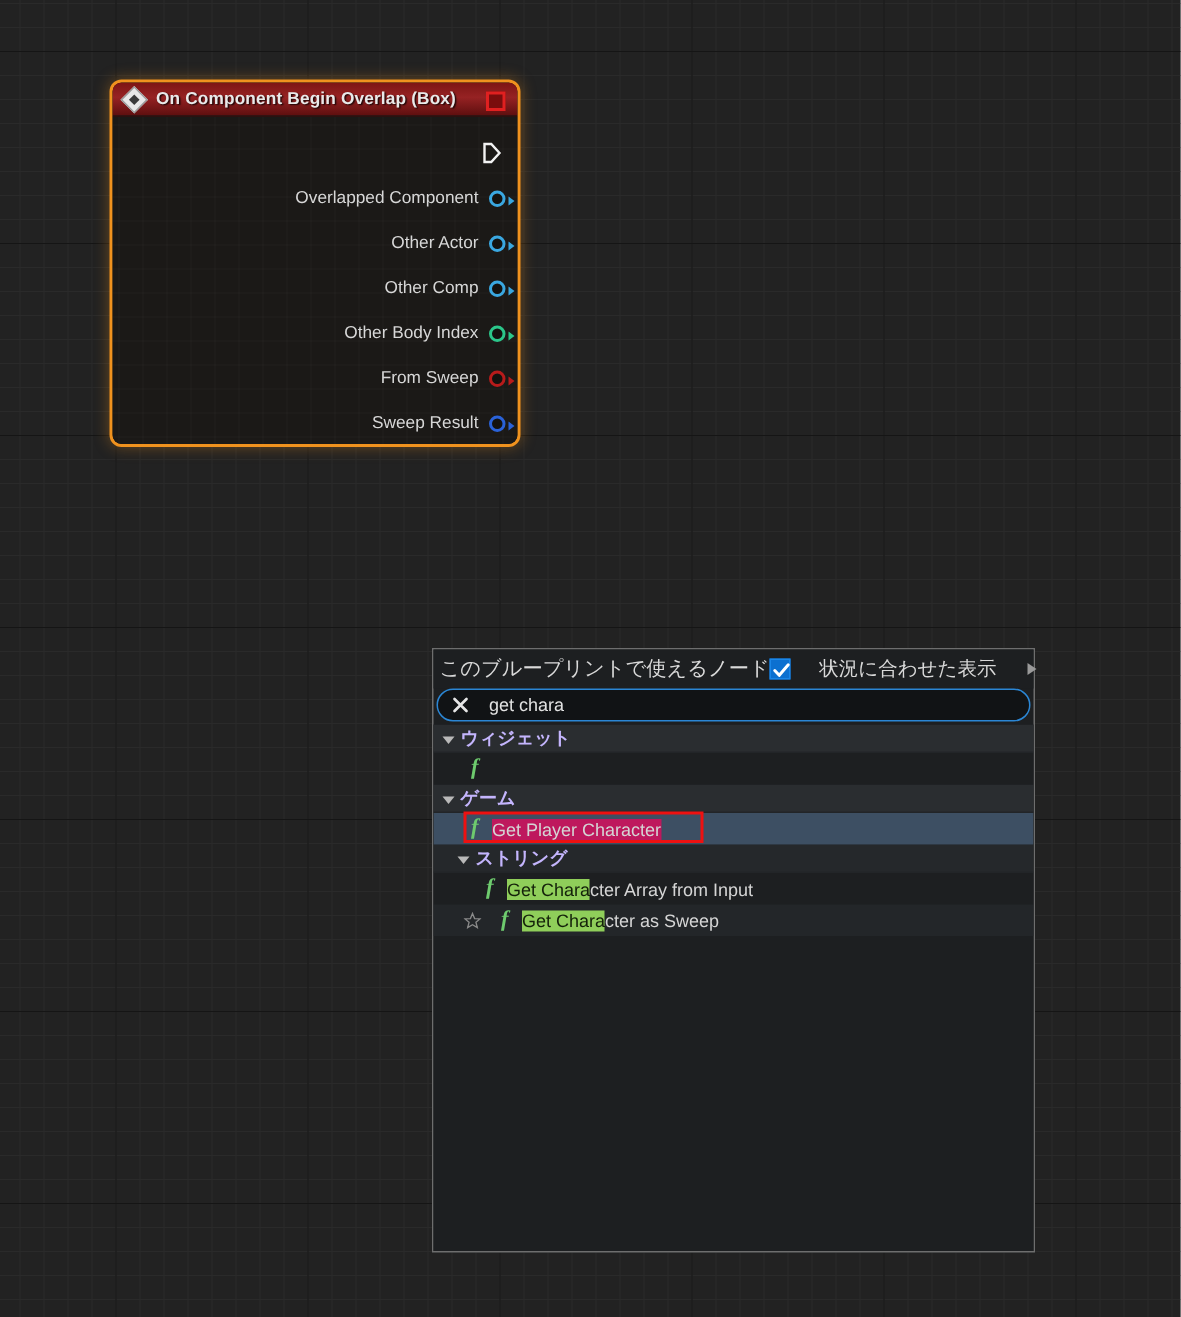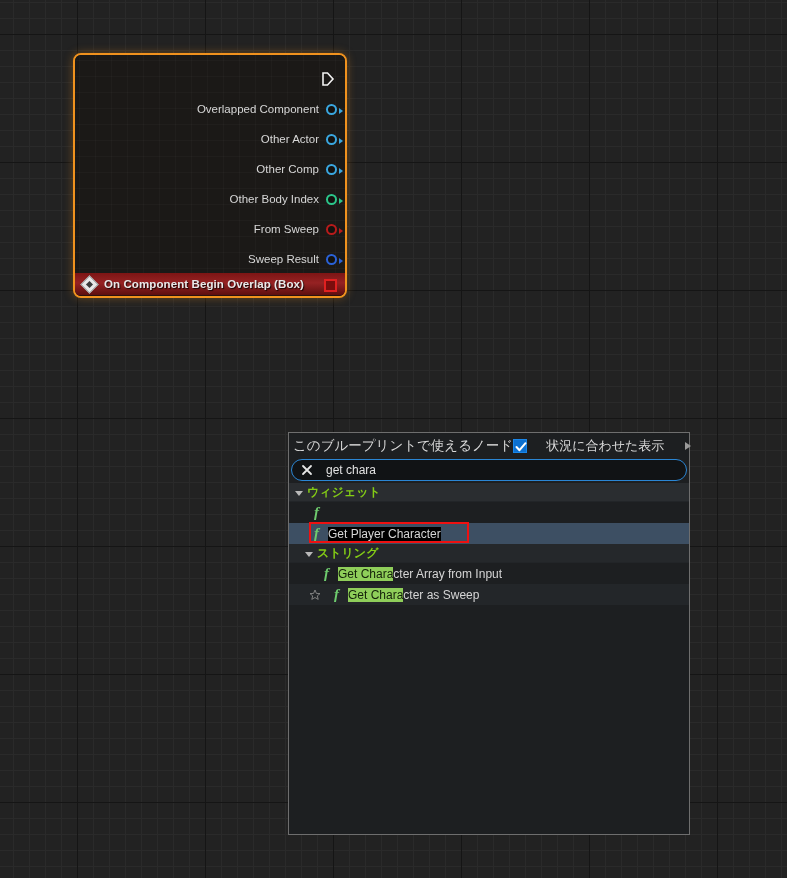--- a/index.html
+++ b/index.html
@@ -191,21 +191,21 @@
   #result-list {
     flex: 1 1 auto;
     overflow: hidden;
     background: #1d1f21;
   }
   .cat-row {
     height: 19px;
     display: flex; align-items: center;
     background: #2a2d30;
     border-bottom: 1px solid #222528;
-    color: #84cc16;
+    color: #c4b5fd;
     font-size: 12px;
     font-weight: bold;
     text-align: center;
   }
   .cat-row.sub { background: #25282b; }
   .tri {
     width: 0; height: 0;
     border-top: 5px solid #b9b9b9;
     border-left: 4px solid transparent;
     border-right: 4px solid transparent;
@@ -253,29 +253,35 @@
     color: #14210a;
   }
   .sel-outline {
     position: absolute;
     left: 20px; top: -1px;
     width: 160px; height: 21px;
     border: 2px solid #ee1111;
     pointer-events: none;
   }
   .sel-label-bg {
-    background: #000000;
+    background: #be185d;
   }
 </style>
 <style>.pd0::after{border-left-color:#3aa7e0;}</style><style>.pd1::after{border-left-color:#3aa7e0;}</style><style>.pd2::after{border-left-color:#3aa7e0;}</style><style>.pd3::after{border-left-color:#2bc68a;}</style><style>.pd4::after{border-left-color:#b81b1b;}</style><style>.pd5::after{border-left-color:#2a62d8;}</style></head>
 <body>
 
 <div id="canvas">
 
   <div id="event-node">
+
+    <div id="node-titlebar">
+      <span class="diamond-icon"></span>
+      <span id="node-title-text">On Component Begin Overlap (Box)</span>
+      <span id="delegate-pin"></span>
+    </div>
 
     <div id="node-body">
 
       <div id="exec-row">
         <svg width="18" height="18" viewBox="0 0 18 18" aria-hidden="true">
           <path d="M4 3 L4 15 L8.5 15 L14 9 L8.5 3 Z" fill="none" stroke="#f2f2f2" stroke-width="1.6"></path>
         </svg>
       </div>
 
       <div id="pins-container">
@@ -297,26 +303,20 @@
           </div>
           <div class="pin-row" style="top: 165px;">
             <span class="pin-label">From Sweep</span>
             <span class="pin-dot pd4" style="border-color: rgb(184, 27, 27);"></span>
           </div>
           <div class="pin-row" style="top: 195px;">
             <span class="pin-label">Sweep Result</span>
             <span class="pin-dot pd5" style="border-color: rgb(42, 98, 216);"></span>
           </div>
         </div>
-    </div>
-
-    <div id="node-titlebar">
-      <span class="diamond-icon"></span>
-      <span id="node-title-text">On Component Begin Overlap (Box)</span>
-      <span id="delegate-pin"></span>
     </div>
   </div>
 
   <div id="node-menu">
 
     <div id="menu-header">
       <span id="menu-header-title">このブループリントで使えるノード</span>
 
       <div id="ctx-toggle-wrap">
         <span id="ctx-checkbox">
@@ -339,20 +339,24 @@
     </div>
 
     <div id="result-list">
         <div class="cat-row cat-indent-1">
           <span class="tri"></span>
           <span>ウィジェット</span>
         </div>
         <div class="item-row item-indent-1">
           <span class="fx-icon">f</span>
         </div>
+        <div class="cat-row cat-indent-1">
+          <span class="tri"></span>
+          <span>ゲーム</span>
+        </div>
         <div class="item-row selected item-indent-1">
           <span class="fx-icon">f</span>
           <span class="item-label sel-label-bg"><span>Get Player Character</span></span>
           <span class="sel-outline" style="border-color: rgb(238, 17, 17);"></span>
         </div>
         <div class="cat-row sub cat-indent-2">
           <span class="tri"></span>
           <span>ストリング</span>
         </div>
         <div class="item-row item-indent-2">

